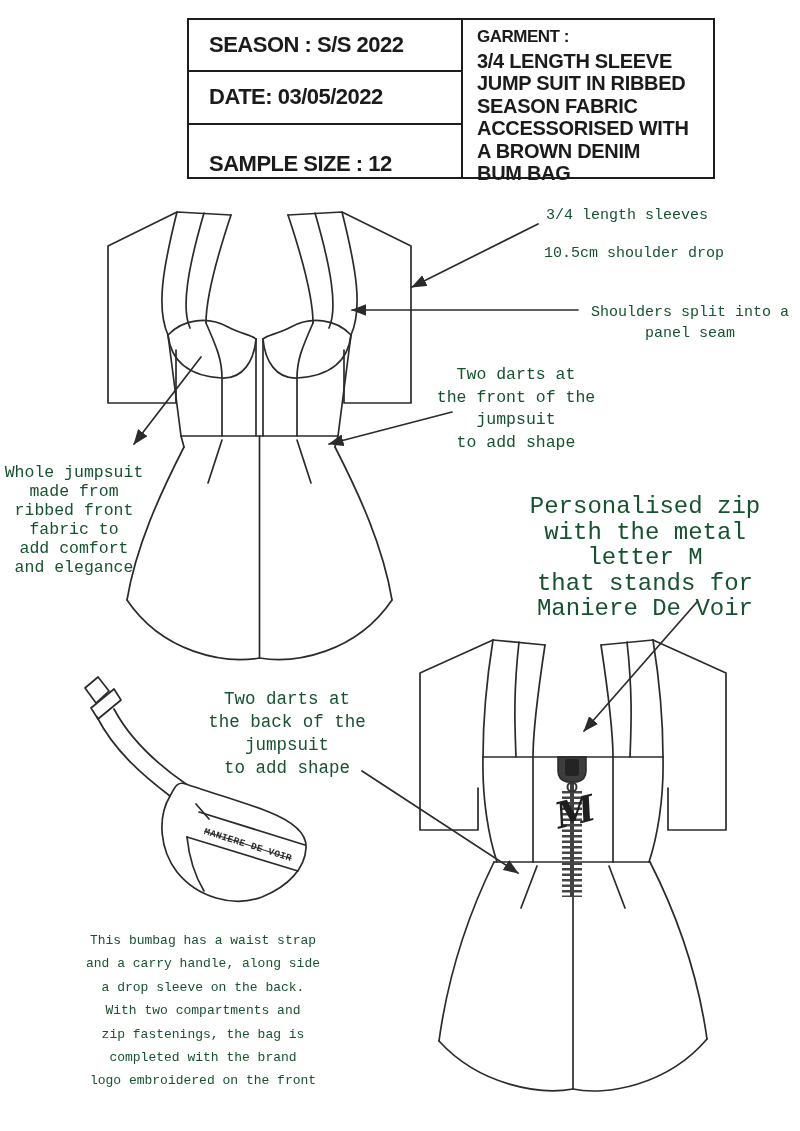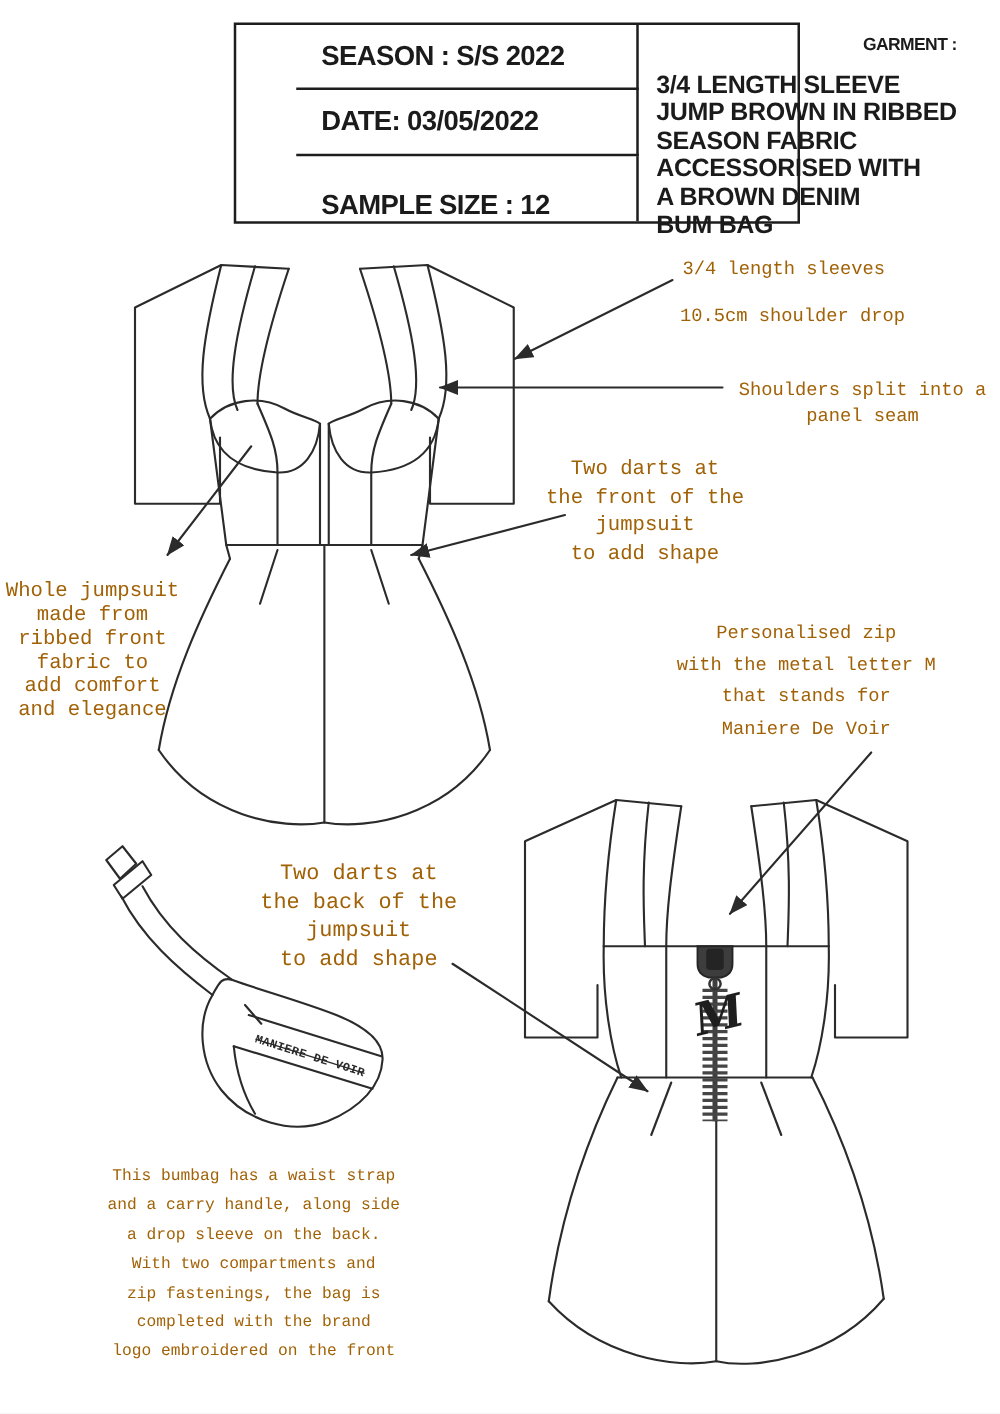--- a/index.html
+++ b/index.html
@@ -9,66 +9,65 @@
     background:#ffffff;
     overflow:hidden;
     font-family:"Liberation Sans",sans-serif;
     margin:0 auto;
   }
   .art{position:absolute;left:0;top:0;}
 
   
   .spec-table{
     position:absolute;left:187px;top:18px;
-    width:453px;height:161px;
+    width:528px;height:161px;
     display:grid;
     grid-template-columns:274px 1fr;
     grid-template-rows:repeat(3,1fr);
     border:2px solid #1d1d1d;
     box-sizing:border-box;
     color:#1b1b1b;
-    padding-left:48px;
   }
   .spec-row{
     grid-column:1;
     border-right:2px solid #1d1d1d;
     border-bottom:2px solid #1d1d1d;
     display:flex;align-items:center;
     padding-left:20px;
     font-weight:bold;font-size:22px;letter-spacing:-0.5px;
     white-space:nowrap;
   }
   .spec-row:nth-child(3){border-bottom:none;align-items:flex-end;}
   .spec-garment{
     grid-column:2;grid-row:1/4;
     padding:7px 10px 0 14px;
   }
   .garment-title{
-    font-weight:bold;font-size:14px;letter-spacing:-0.5px;
-    text-align:right;margin-bottom:14px;
+    font-weight:bold;font-size:17px;letter-spacing:-0.5px;
+    text-align:left;margin-bottom:3px;
   }
   .garment-line{
     font-weight:bold;font-size:20px;letter-spacing:-0.3px;
     line-height:22.4px;white-space:nowrap;
   }
 
   
   .note{
     position:absolute;
     font-family:"Liberation Mono","DejaVu Sans Mono",monospace;
-    color:#a16207;
+    color:#14532d;
     white-space:pre-line;
     text-align:center;
   }
   .note-sleeve-length{left:546px;top:207px;font-size:15px;text-align:left;}
   .note-shoulder-drop{left:544px;top:245px;font-size:15px;text-align:center;}
   .note-shoulder-split{left:569px;top:302px;width:242px;font-size:15px;line-height:21px;}
   .note-front-darts{left:425px;top:364px;width:182px;font-size:16.5px;line-height:22.5px;}
   .note-fabric{left:3px;top:463px;width:142px;font-size:16.5px;line-height:19px;}
-  .note-zip{left:509px;top:494px;width:272px;font-size:15px;line-height:25.5px;}
+  .note-zip{left:509px;top:494px;width:272px;font-size:24px;line-height:25.5px;}
   .note-back-darts{left:196px;top:688px;width:182px;font-size:17.5px;line-height:23px;}
   .note-bumbag{left:27px;top:929px;width:352px;font-size:13px;line-height:23.4px;}
 
   .bag-label{
     position:absolute;left:206px;top:826px;
     font-family:"Liberation Mono","DejaVu Sans Mono",monospace;
     font-size:9.5px;font-weight:bold;letter-spacing:0.4px;
     color:#2a2a2a;
     text-decoration:line-through;
     transform:rotate(17.5deg);
@@ -195,21 +194,21 @@
     </div>
     <div class="spec-row">
       <span>DATE: 03/05/2022</span>
     </div>
     <div class="spec-row">
       <span>SAMPLE SIZE : 12</span>
     </div>
     <div class="spec-garment">
       <div class="garment-title">GARMENT :</div>
       <div class="garment-line">3/4 LENGTH SLEEVE</div>
-      <div class="garment-line">JUMP BROWN IN RIBBED</div>
+      <div class="garment-line">JUMP SUIT IN RIBBED</div>
       <div class="garment-line">SEASON FABRIC</div>
       <div class="garment-line">ACCESSORISED WITH</div>
       <div class="garment-line">A BROWN DENIM</div>
       <div class="garment-line">BUM BAG</div>
     </div>
   </div>
 
   <div class="note note-sleeve-length">3/4 length sleeves</div>
   <div class="note note-shoulder-drop">10.5cm shoulder drop</div>
   <div class="note note-shoulder-split">Shoulders split into a

